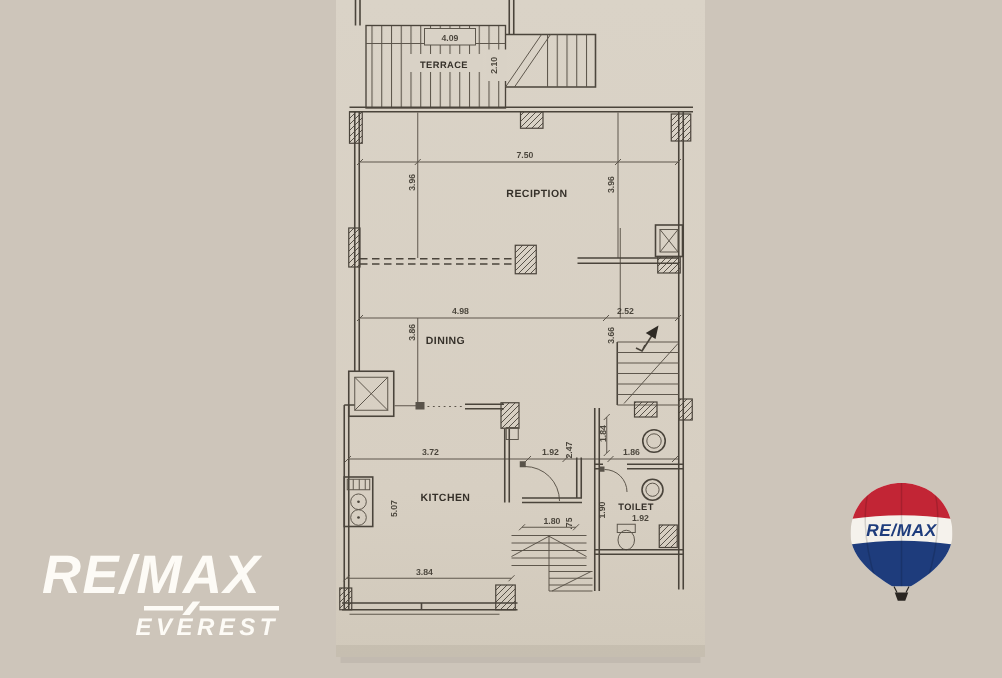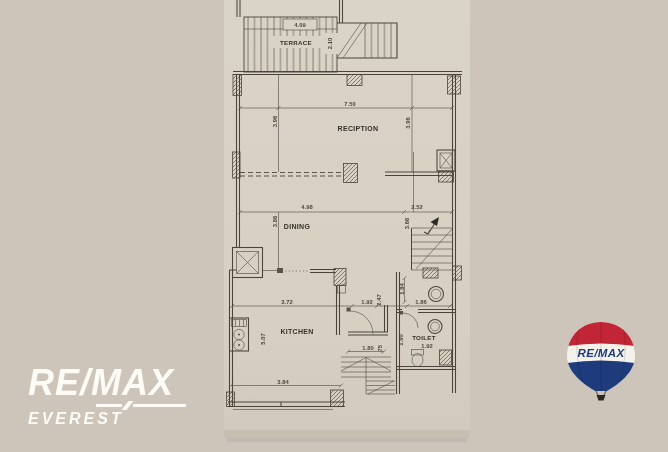--- a/index.html
+++ b/index.html
@@ -28,21 +28,21 @@
     position:absolute;left:28px;top:364px;
     color:#fdfbf6;font-style:italic;font-weight:700;
     width:158px;
   }
   .wm1{font-size:36px;line-height:1.05;letter-spacing:1px;white-space:nowrap;}
   .wm-rule{display:flex;align-items:center;margin:2px 0 2px auto;width:90px;height:4px;}
   .wm-rule .b{background:#fdfbf6;height:3px;}
   .wm-rule .b1{width:26px;}
   .wm-rule .sl{width:5px;height:9px;background:#fdfbf6;transform:skewX(-38deg);margin:0 3px;}
   .wm-rule .b2{flex:1;}
-  .wm2{font-size:16px;letter-spacing:3px;text-align:left;line-height:1.1;white-space:nowrap;}
+  .wm2{font-size:16px;letter-spacing:3px;text-align:right;line-height:1.1;white-space:nowrap;}
 
   .balloon{position:absolute;left:556px;top:314px;}
 </style>
 </head>
 <body>
 
 <div class="stage">
 
   <svg class="plan" width="668" height="452" viewBox="0 0 668 452">
     <defs>

